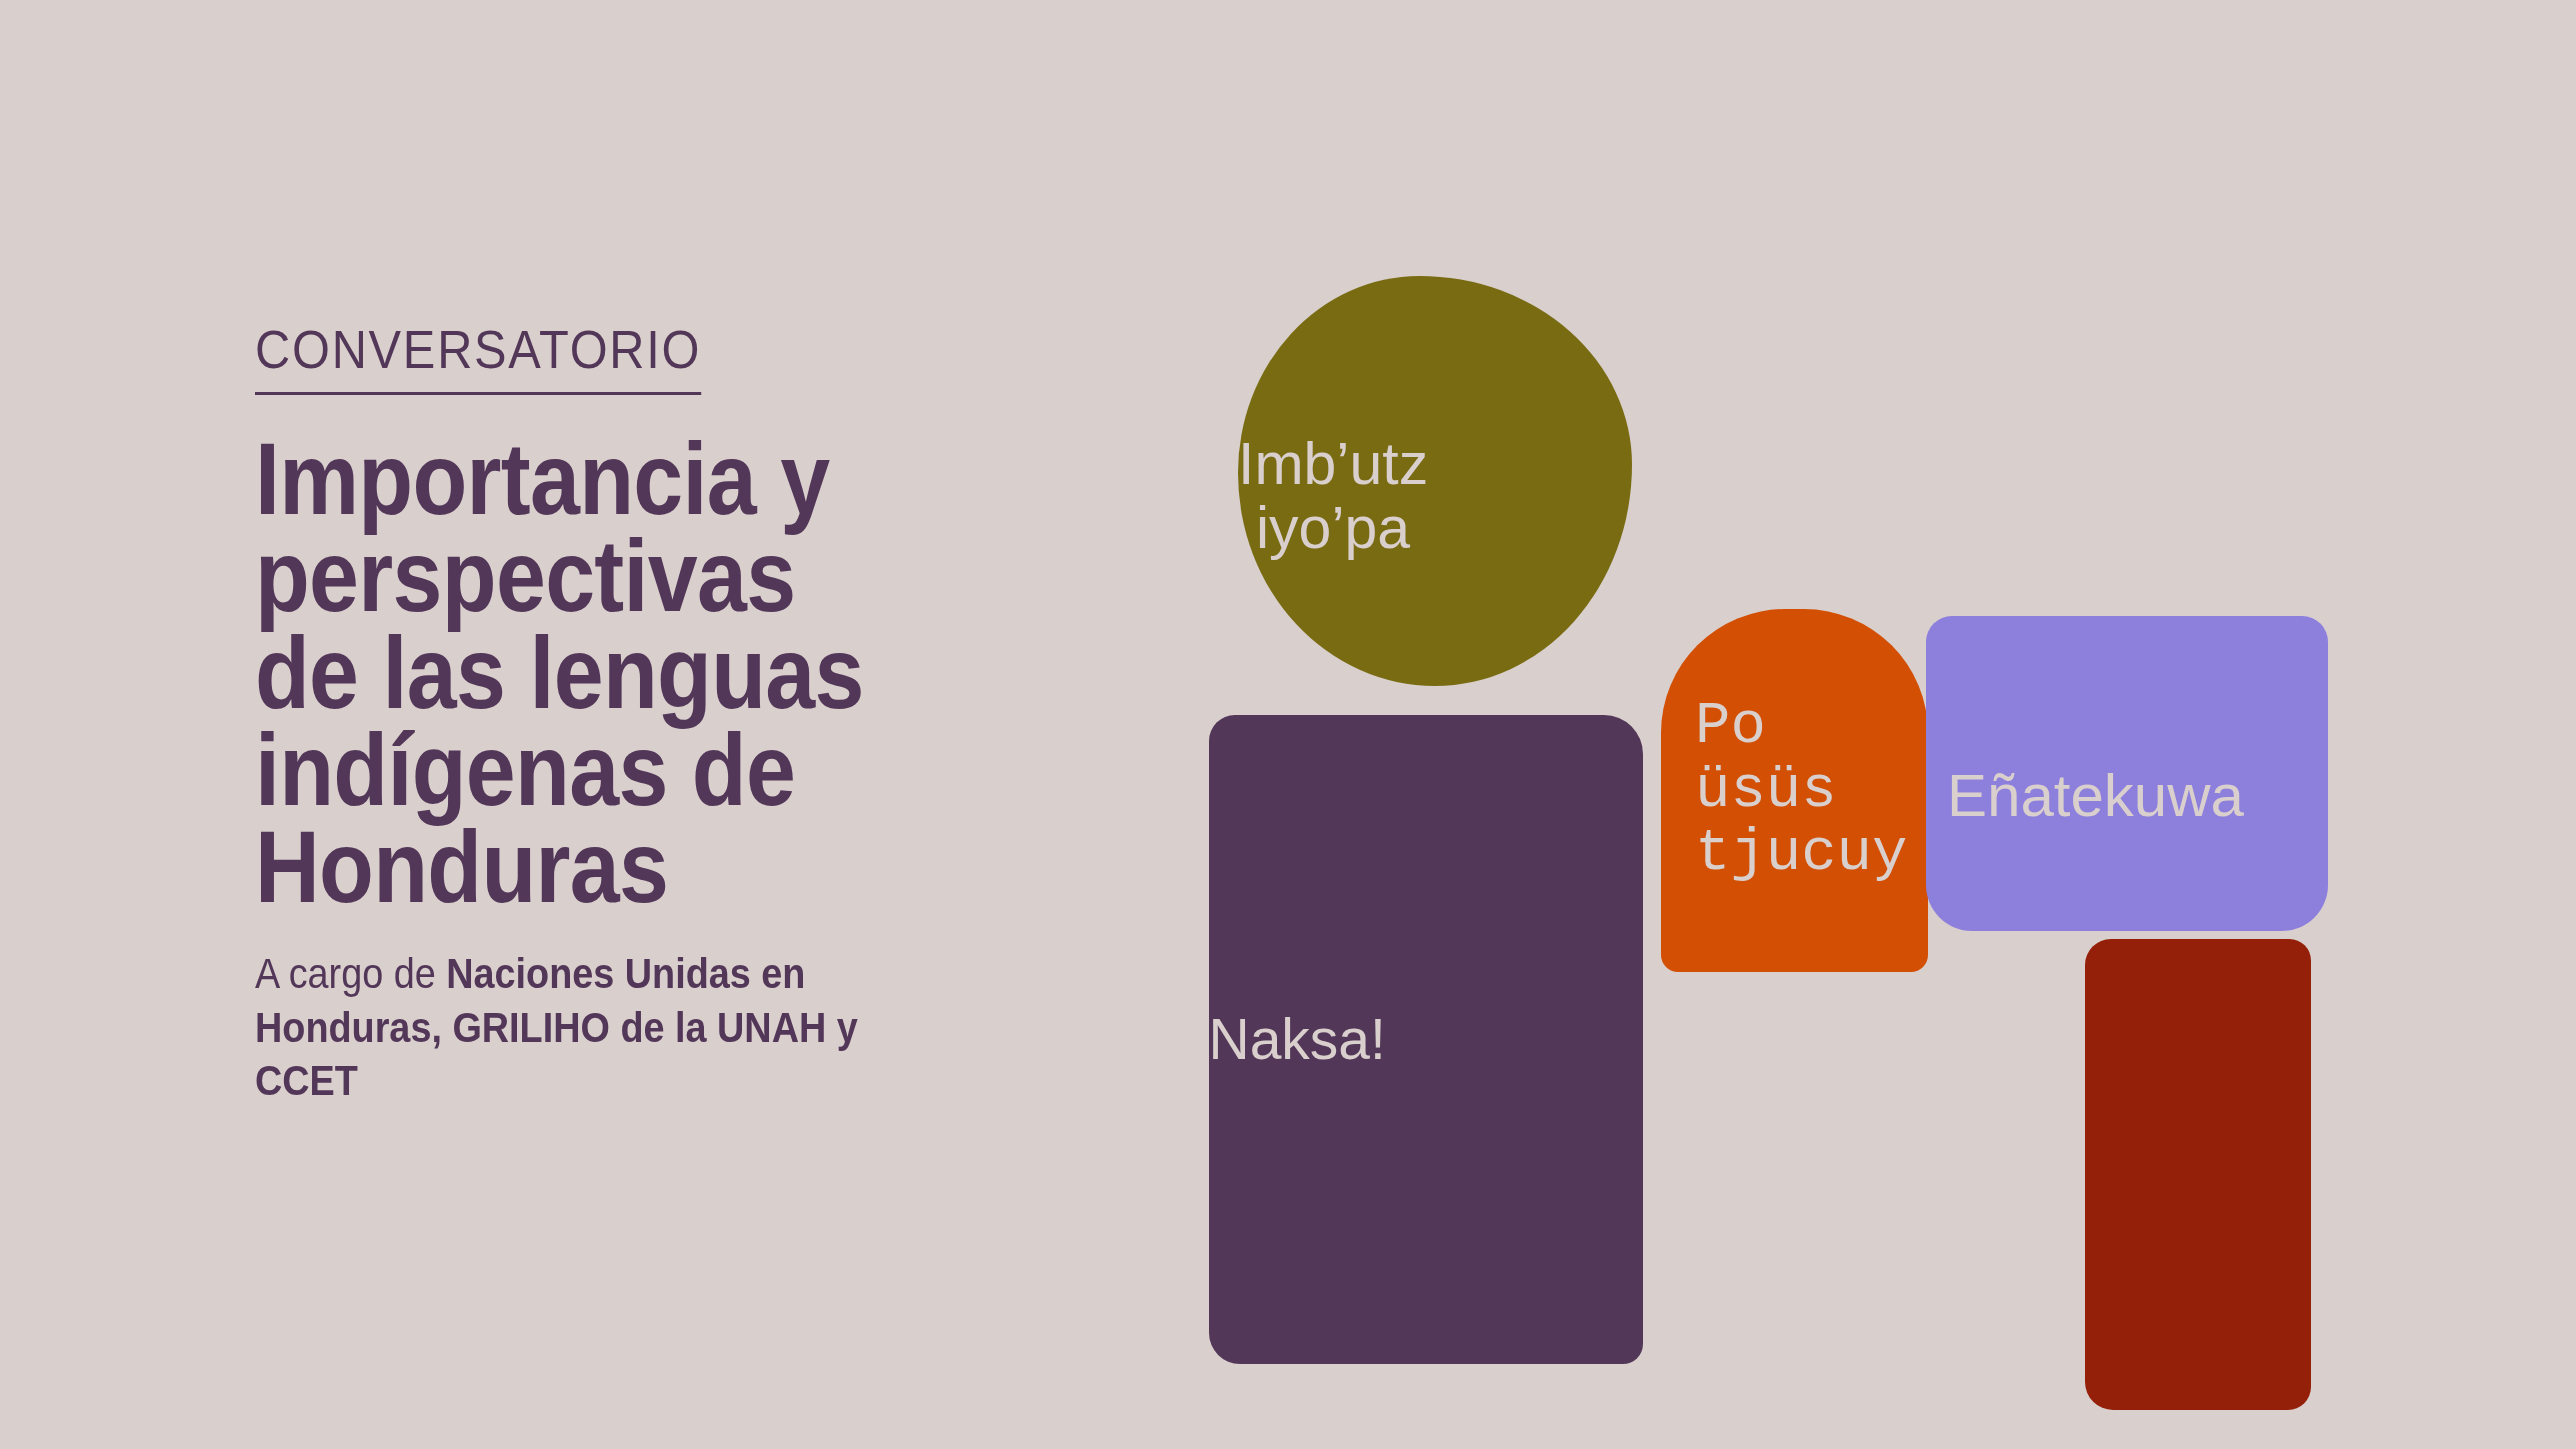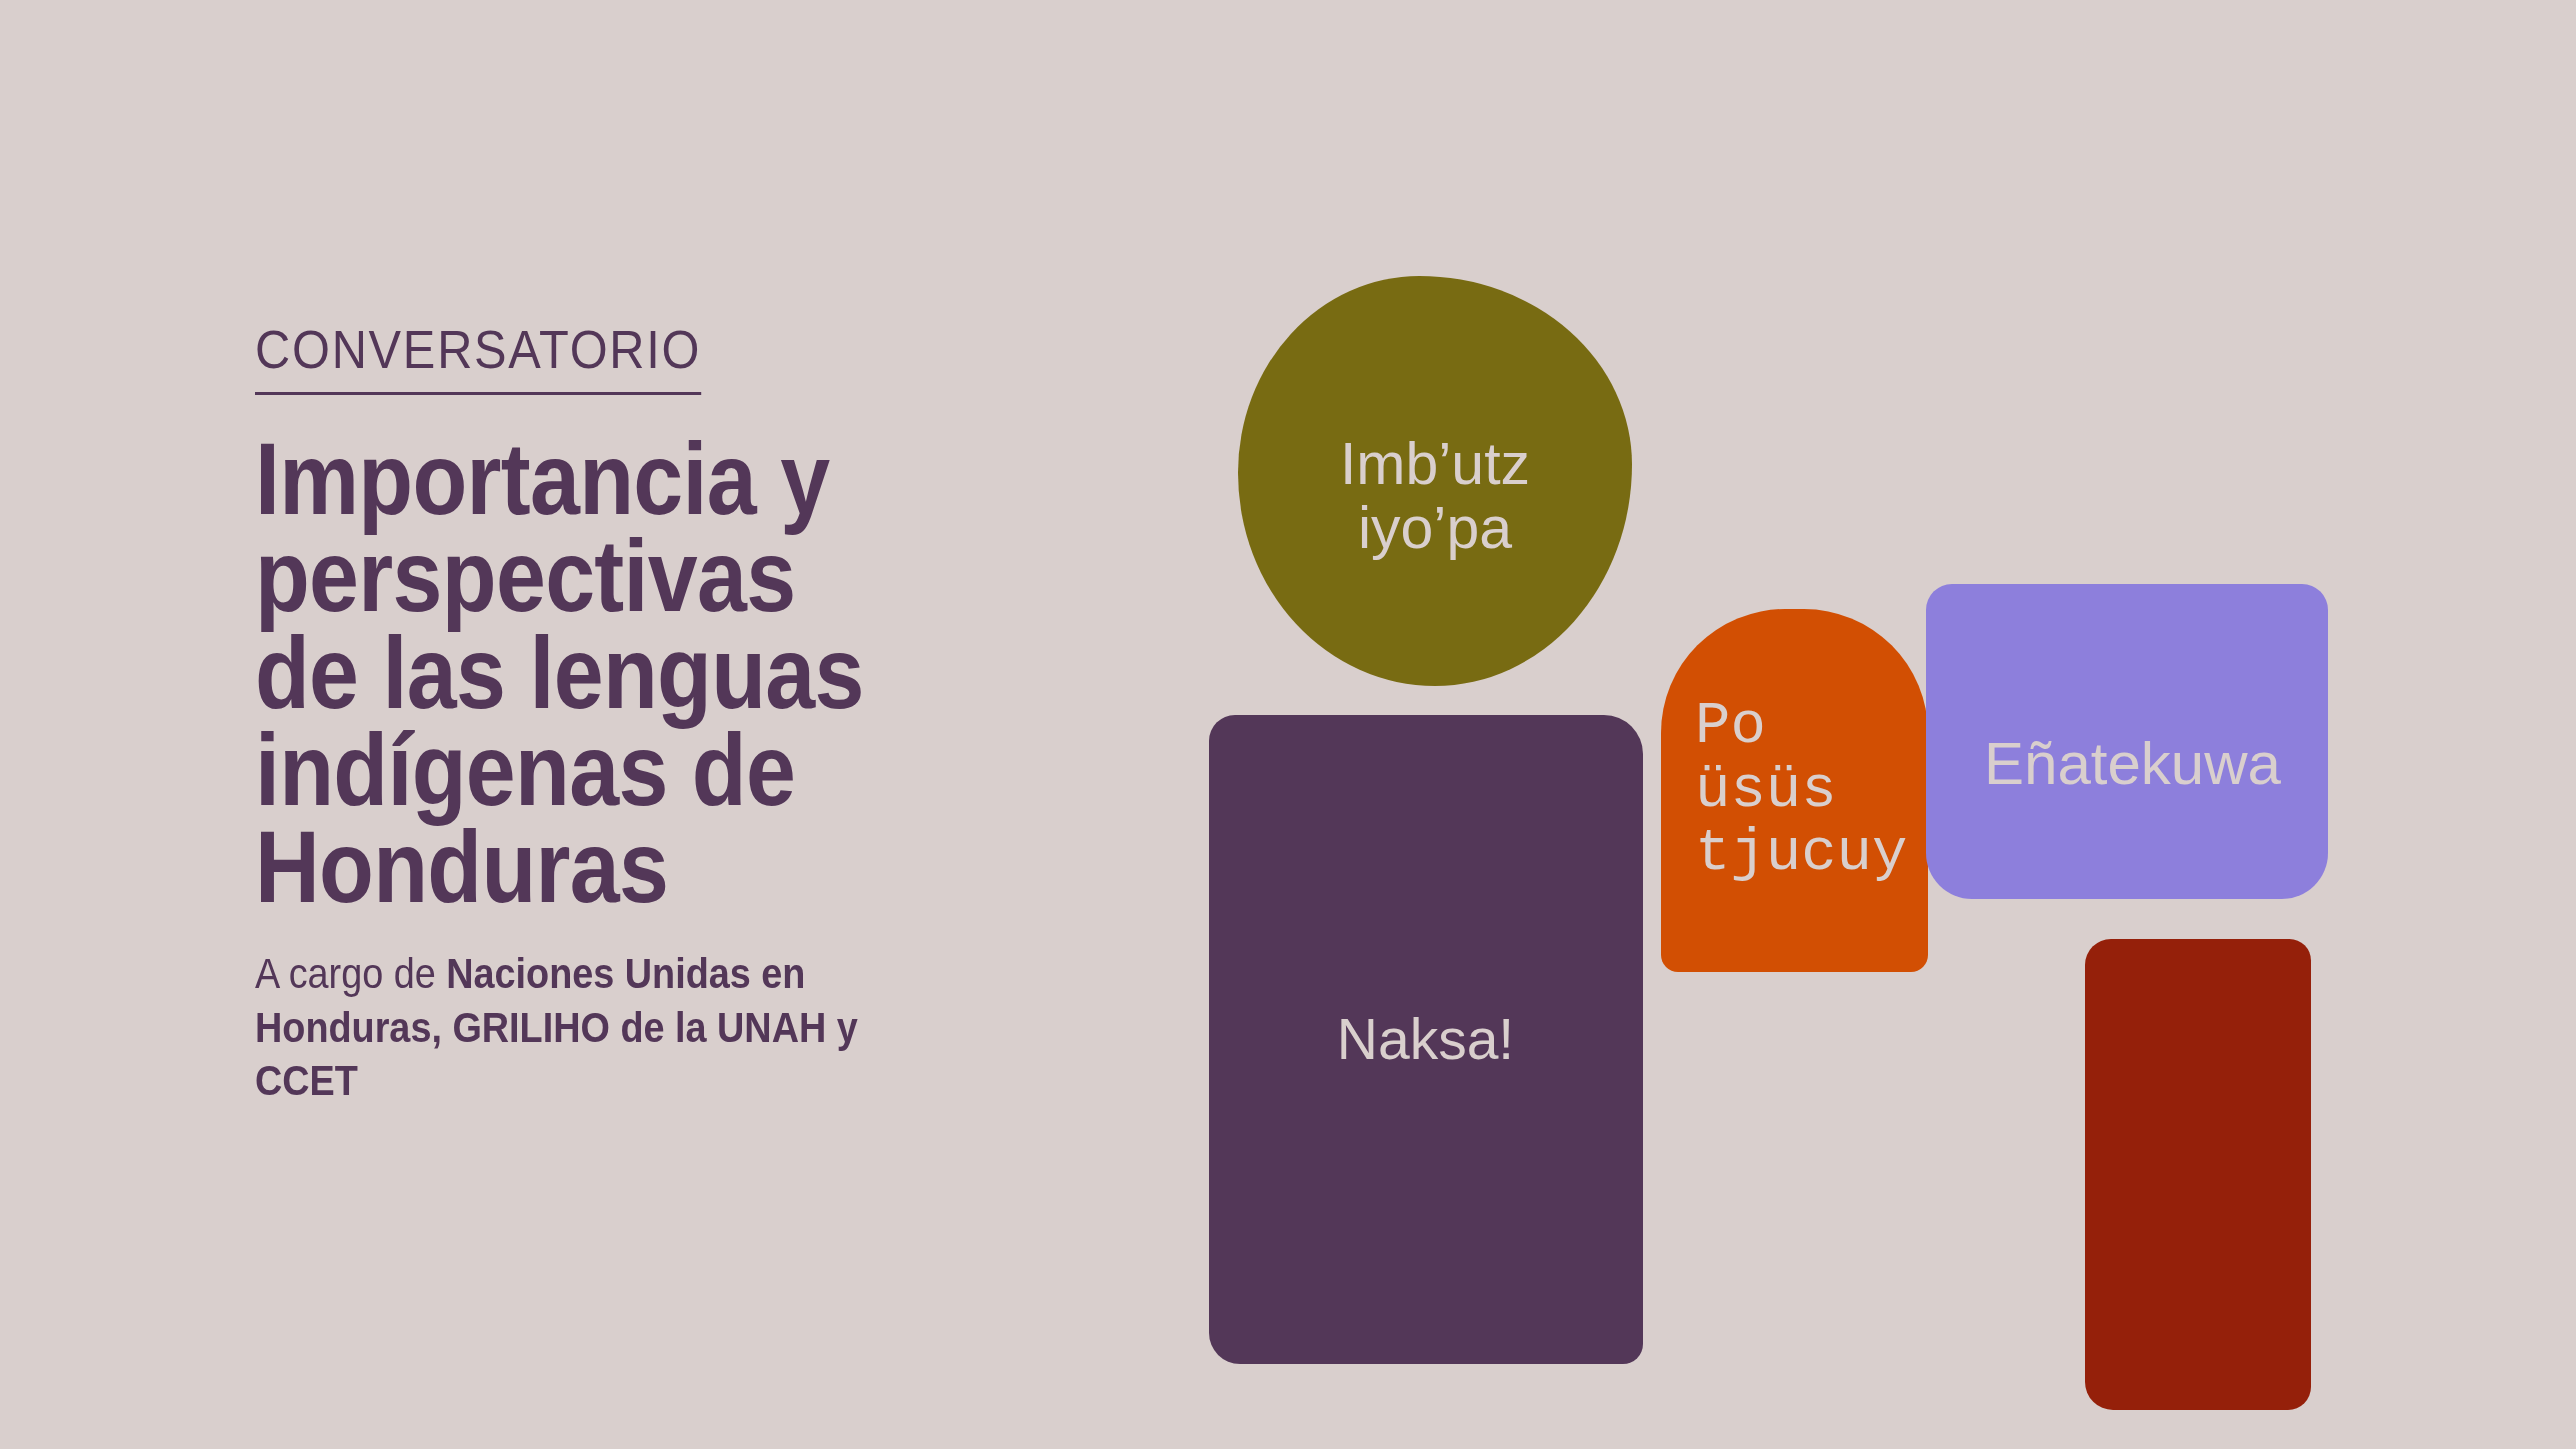--- a/index.html
+++ b/index.html
@@ -81,21 +81,20 @@
     left: 1190px;
     top: 199px;
     width: 1329px;
     height: 1128px;
   }
 
   .blob {
     position: absolute;
     display: flex;
     align-items: center;
-    justify-content: center;
     text-align: center;
     color: #d9cfcd;
     font-family: "Liberation Sans", sans-serif;
     font-weight: 400;
   }
 
   .blob-label {
     display: block;
     line-height: 1.08;
     white-space: pre-line;
@@ -139,27 +138,27 @@
     font-size: 59px;
     align-items: center;
     justify-content: flex-start;
     padding-left: 34px;
     text-align: left;
     font-family: Liberation Mono, monospace;
   }
 
   
   .s-lavender {
-    left: 736px; top: 340px;
+    left: 736px; top: 372px;
     width: 402px; height: 315px;
     background: #8d7fdc;
     border-radius: 26px 26px 46px 46px;
     font-size: 60px;
     padding-top: 46px;
-    padding-left: 11px;
+    padding-left: 21px;
   }
 
   
   .s-taupe {
     left: 484px; top: 739px;
     width: 368px; height: 386px;
     background: #735655;
     border-radius: 52% 48% 46% 54% / 50% 52% 48% 50%;
     font-size: 59px;
     padding-top: 36px;

